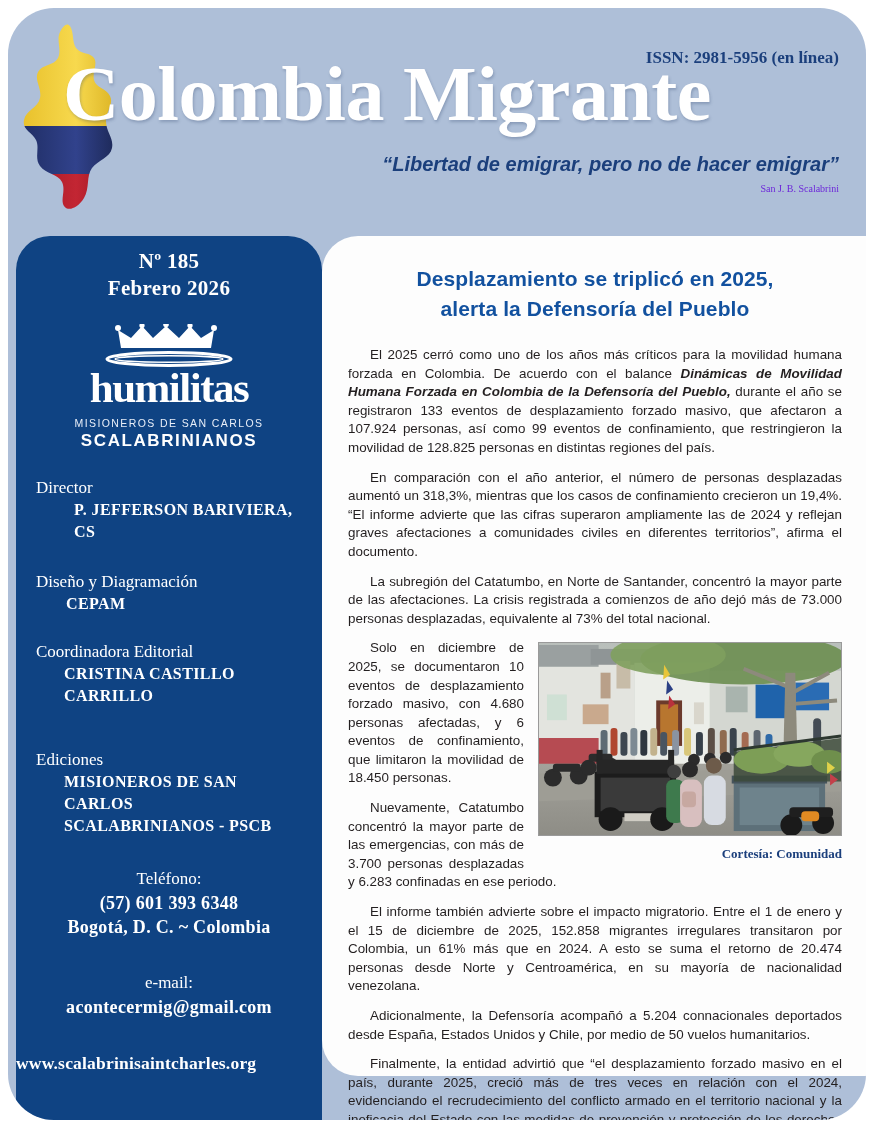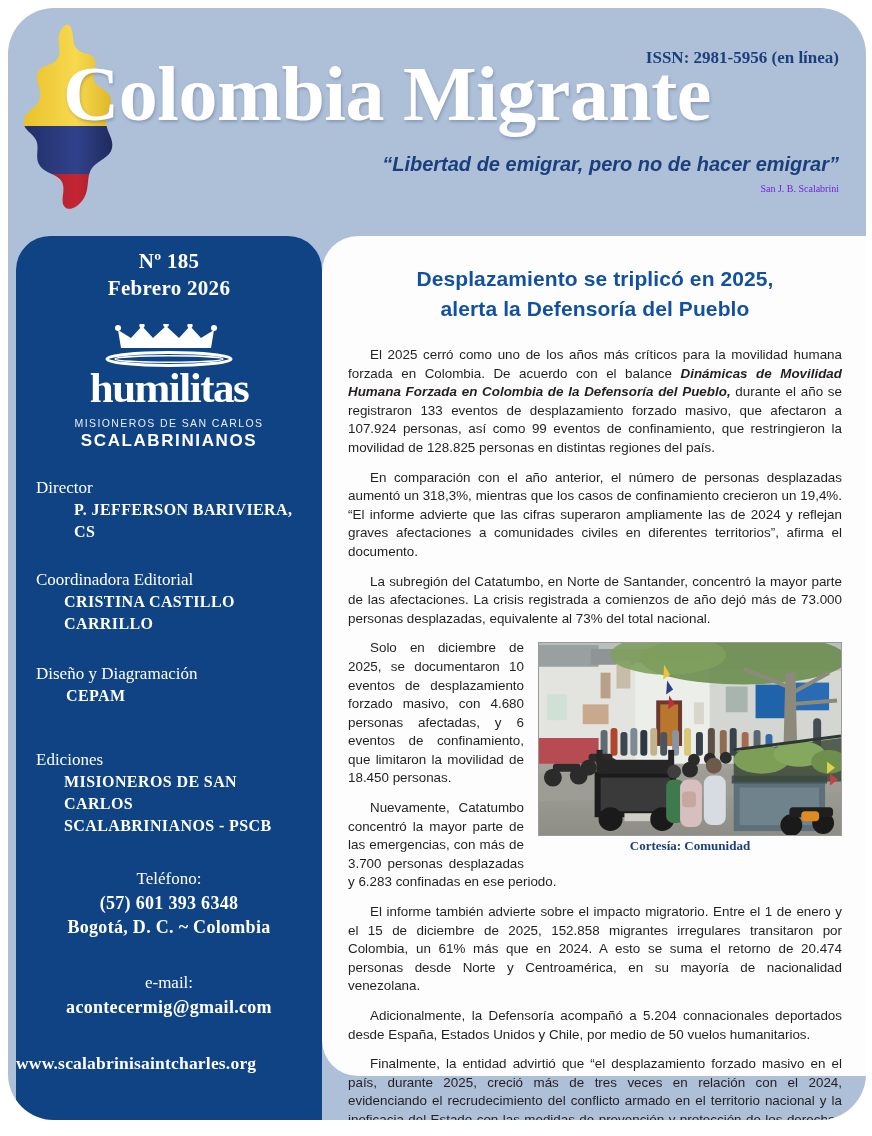--- a/index.html
+++ b/index.html
@@ -227,26 +227,26 @@
   }
   #photo {
     width: 304px;
     height: 194px;
     border: 1px solid #9a9a9a;
     box-sizing: border-box;
     display: block;
     background: #8d9487;
   }
   #photo-caption {
-    text-align: center;
+    text-align: right;
     font-family: "Liberation Serif", serif;
     font-weight: bold;
     font-size: 13px;
     color: #1b3f7c;
-    padding-top: 2px;
+    padding-top: 10px;
   }
   .clearfix::after { content:""; display:block; clear:both; }
 </style>
 </head>
 <body>
 
 <div id="page">
 
   <div id="masthead">
 
@@ -310,28 +310,28 @@
       <div id="logo-word">humilitas</div>
       <div id="logo-sub1">MISIONEROS DE SAN CARLOS</div>
       <div id="logo-sub2">SCALABRINIANOS</div>
     </div>
 
     <div class="credit-block" style="margin-top:26px">
       <div class="credit-role">Director</div>
       <div class="credit-name">P. JEFFERSON BARIVIERA, CS</div>
     </div>
 
+    <div class="credit-block" style="margin-top:28px">
+      <div class="credit-role">Diseño y Diagramación</div>
+      <div class="credit-name" style="padding-left:30px">CEPAM</div>
+    </div>
+
     <div class="credit-block" style="margin-top:26px">
       <div class="credit-role">Coordinadora Editorial</div>
       <div class="credit-name" style="padding-left:28px">CRISTINA CASTILLO CARRILLO</div>
-    </div>
-
-    <div class="credit-block" style="margin-top:28px">
-      <div class="credit-role">Diseño y Diagramación</div>
-      <div class="credit-name" style="padding-left:30px">CEPAM</div>
     </div>
 
     <div class="credit-block" style="margin-top:42px">
       <div class="credit-role">Ediciones</div>
       <div class="credit-name" style="padding-left:28px;white-space:pre-line">MISIONEROS DE SAN CARLOS
 SCALABRINIANOS - PSCB</div>
     </div>
 
     <div class="side-center" style="margin-top:30px">
       <div class="lbl">Teléfono:</div>

